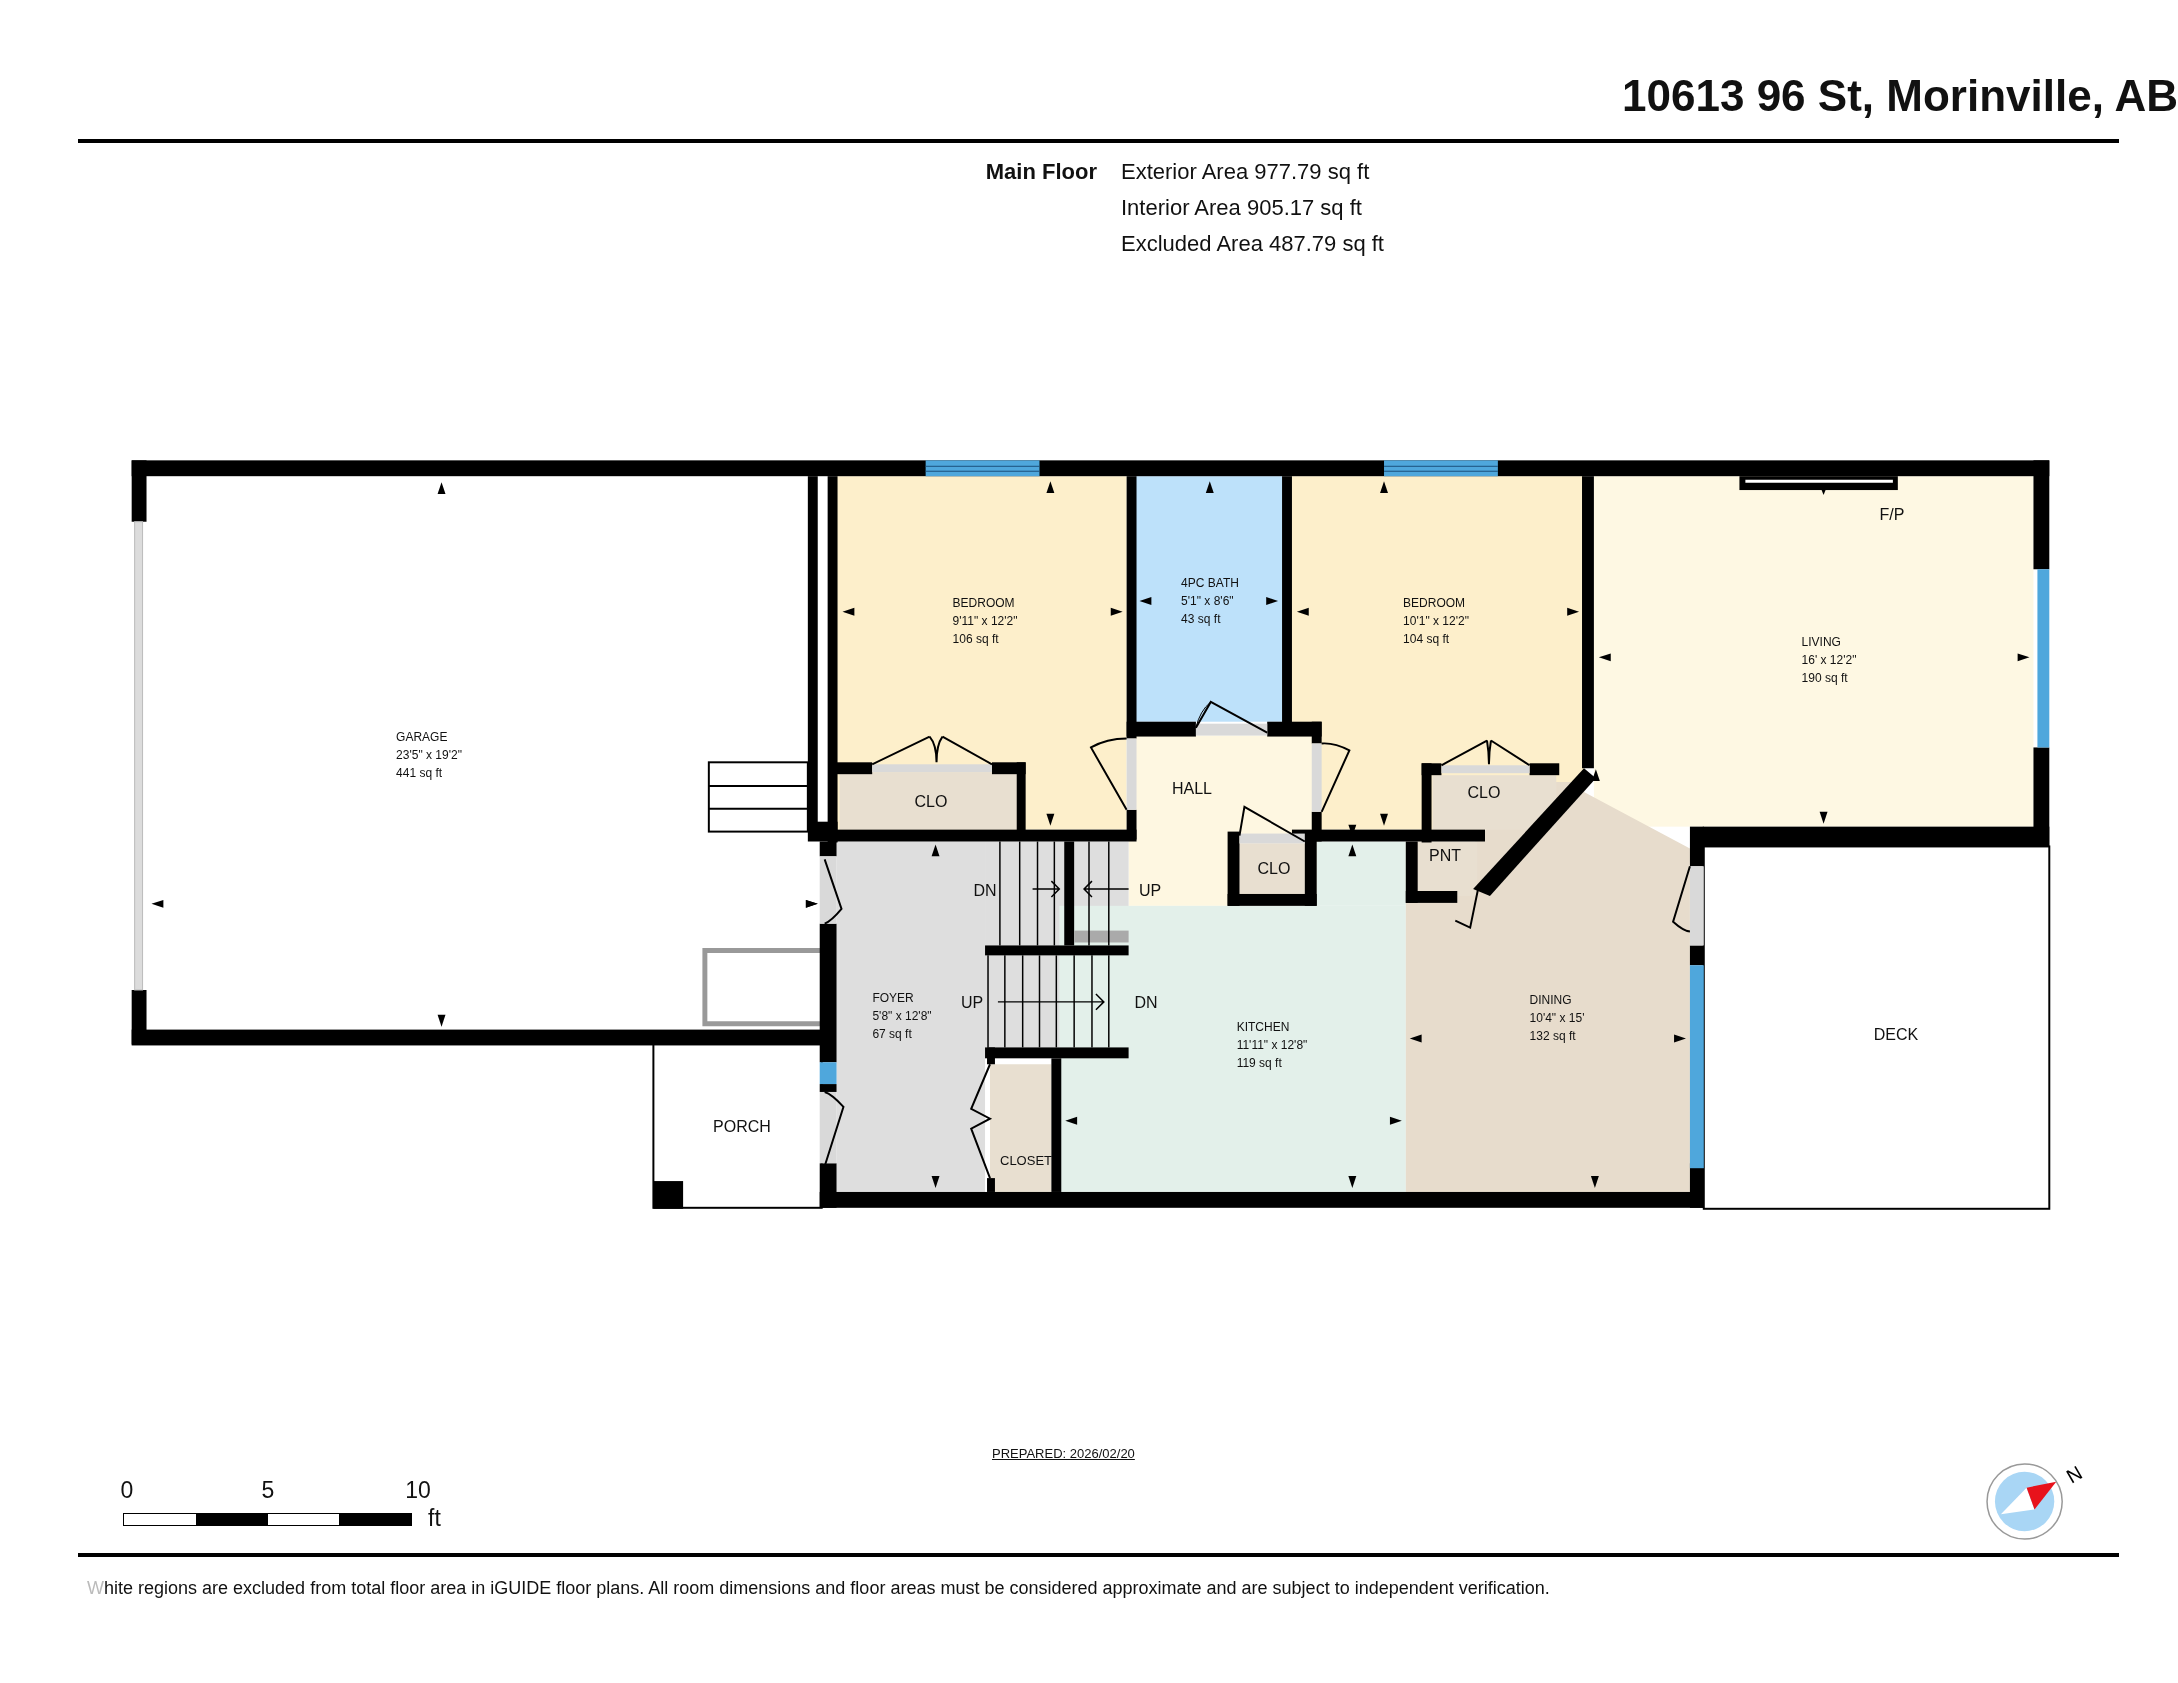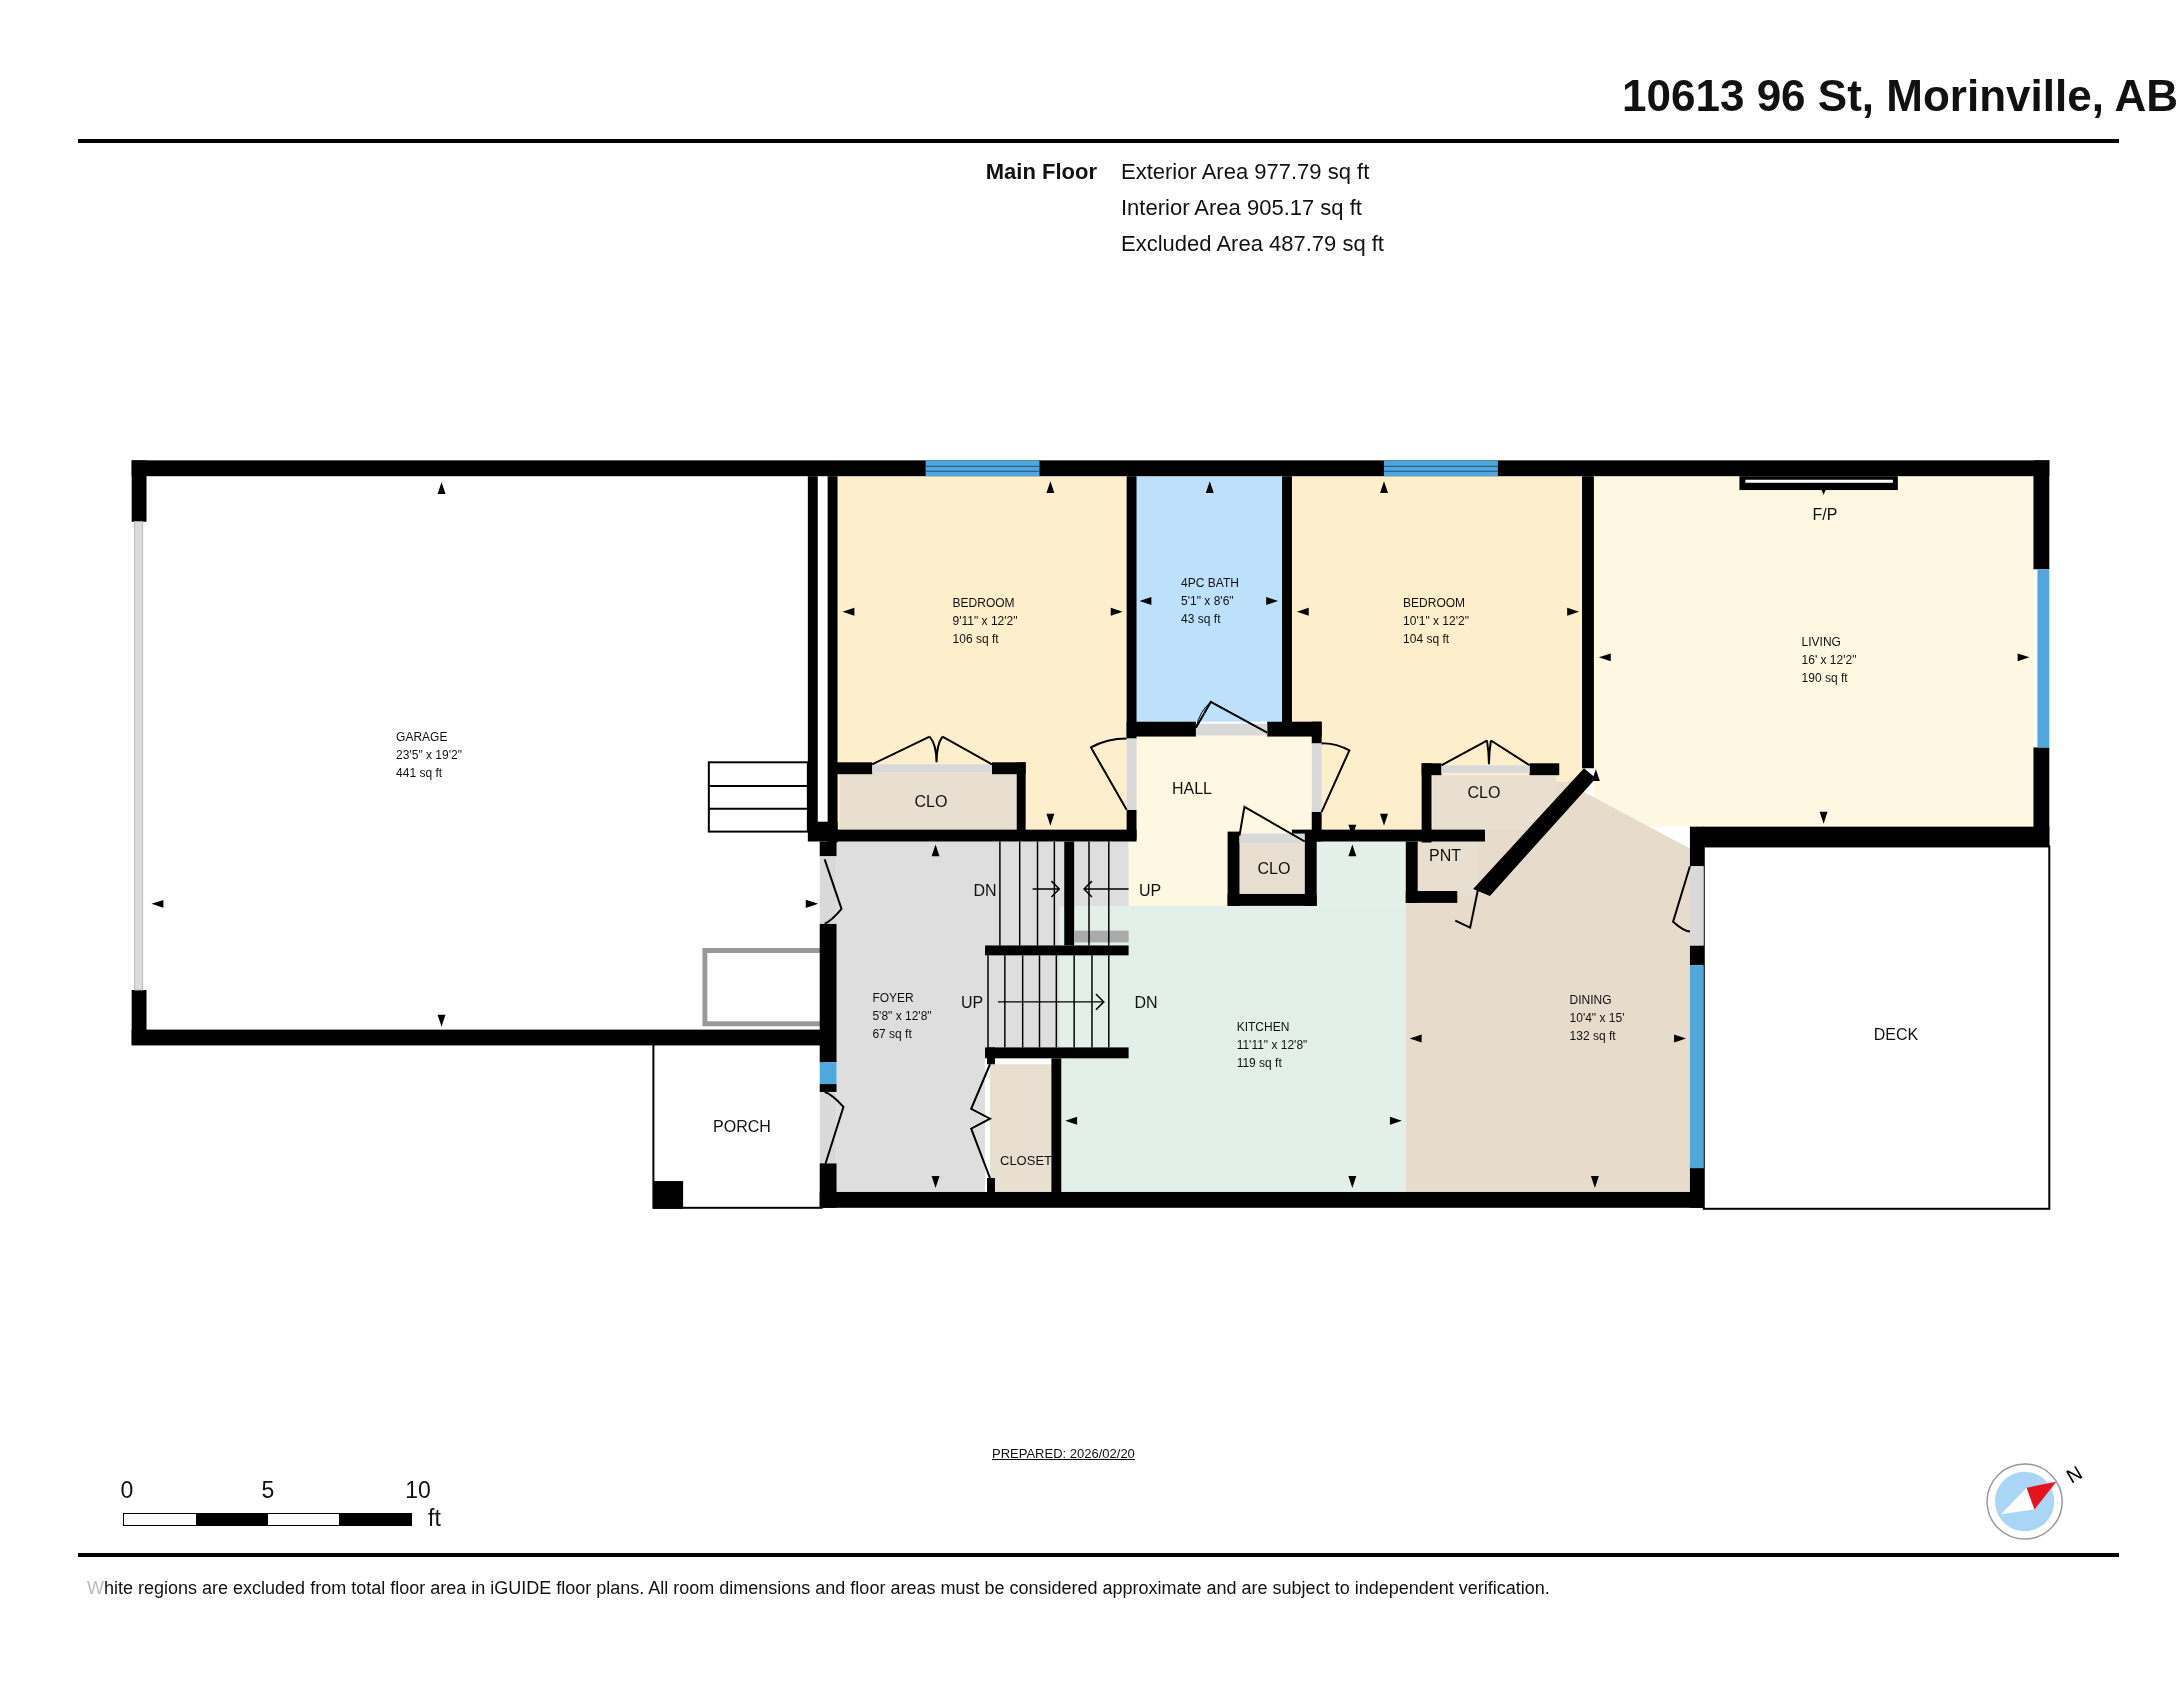--- a/index.html
+++ b/index.html
@@ -278,35 +278,35 @@
 <div class="room-label" style="left:902px;top:1016px;">
   <span class="name">FOYER</span>
   <span class="dims">5'8" x 12'8"</span>
   <span class="area">67 sq ft</span>
 </div>
 <div class="room-label" style="left:1272px;top:1045px;">
   <span class="name">KITCHEN</span>
   <span class="dims">11'11" x 12'8"</span>
   <span class="area">119 sq ft</span>
 </div>
-<div class="room-label" style="left:1557px;top:1018px;margin-left:40px;">
+<div class="room-label" style="left:1557px;top:1018px;">
   <span class="name">DINING</span>
   <span class="dims">10'4" x 15'</span>
   <span class="area">132 sq ft</span>
 </div>
 
 <div class="small-label" style="left:931px;top:802px;">CLO</div>
 <div class="small-label" style="left:1484px;top:793px;">CLO</div>
 <div class="small-label" style="left:1274px;top:869px;">CLO</div>
 <div class="small-label" style="left:1192px;top:789px;">HALL</div>
 <div class="small-label" style="left:1445px;top:856px;">PNT</div>
 <div class="small-label closet-label" style="left:1026px;top:1135px;margin-top:25px;">CLOSET</div>
 <div class="small-label" style="left:742px;top:1127px;">PORCH</div>
 <div class="small-label" style="left:1896px;top:1035px;">DECK</div>
-<div class="small-label" style="left:1825px;top:515px;text-align:center;">F/P</div>
+<div class="small-label" style="left:1892px;top:515px;text-align:center;">F/P</div>
 <div class="small-label" style="left:985px;top:891px;">DN</div>
 <div class="small-label" style="left:1150px;top:891px;">UP</div>
 <div class="small-label" style="left:972px;top:1003px;">UP</div>
 <div class="small-label" style="left:1146px;top:1003px;">DN</div>
 
 <div class="scale">
   <span class="tick" style="left:4px;">0</span>
   <span class="tick" style="left:145px;">5</span>
   <span class="tick" style="left:295px;">10</span>
   <div class="bar">

